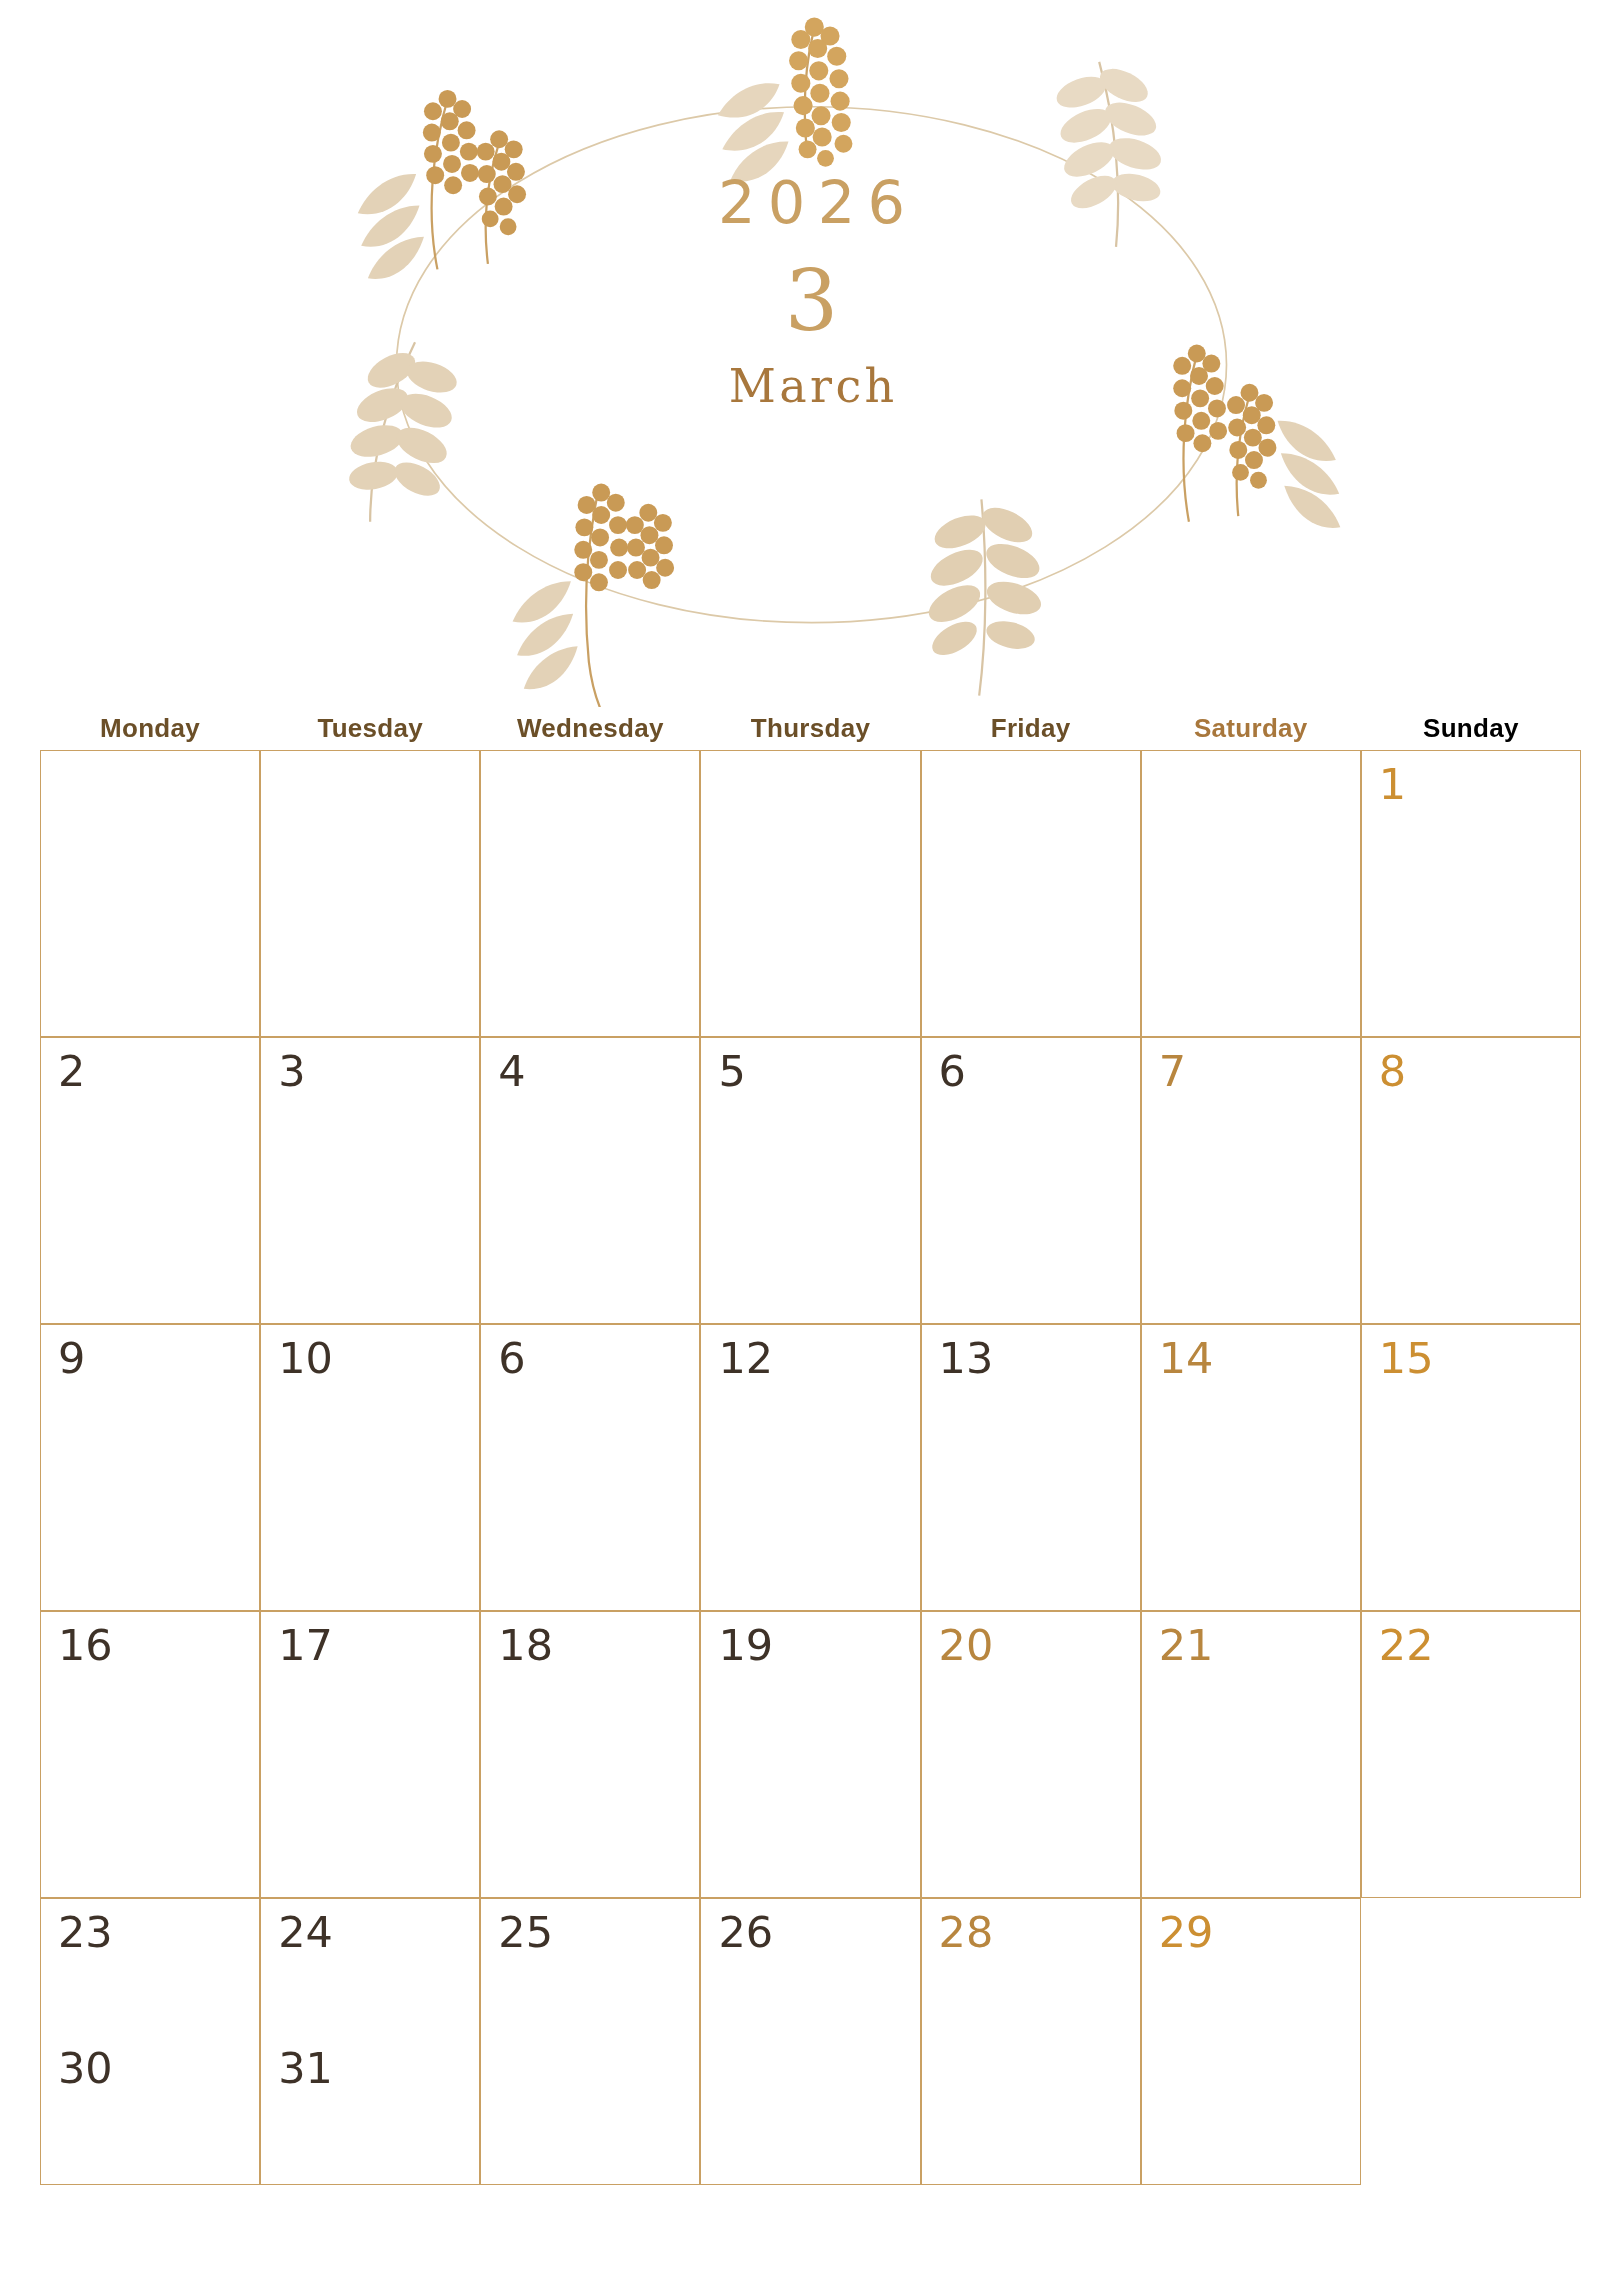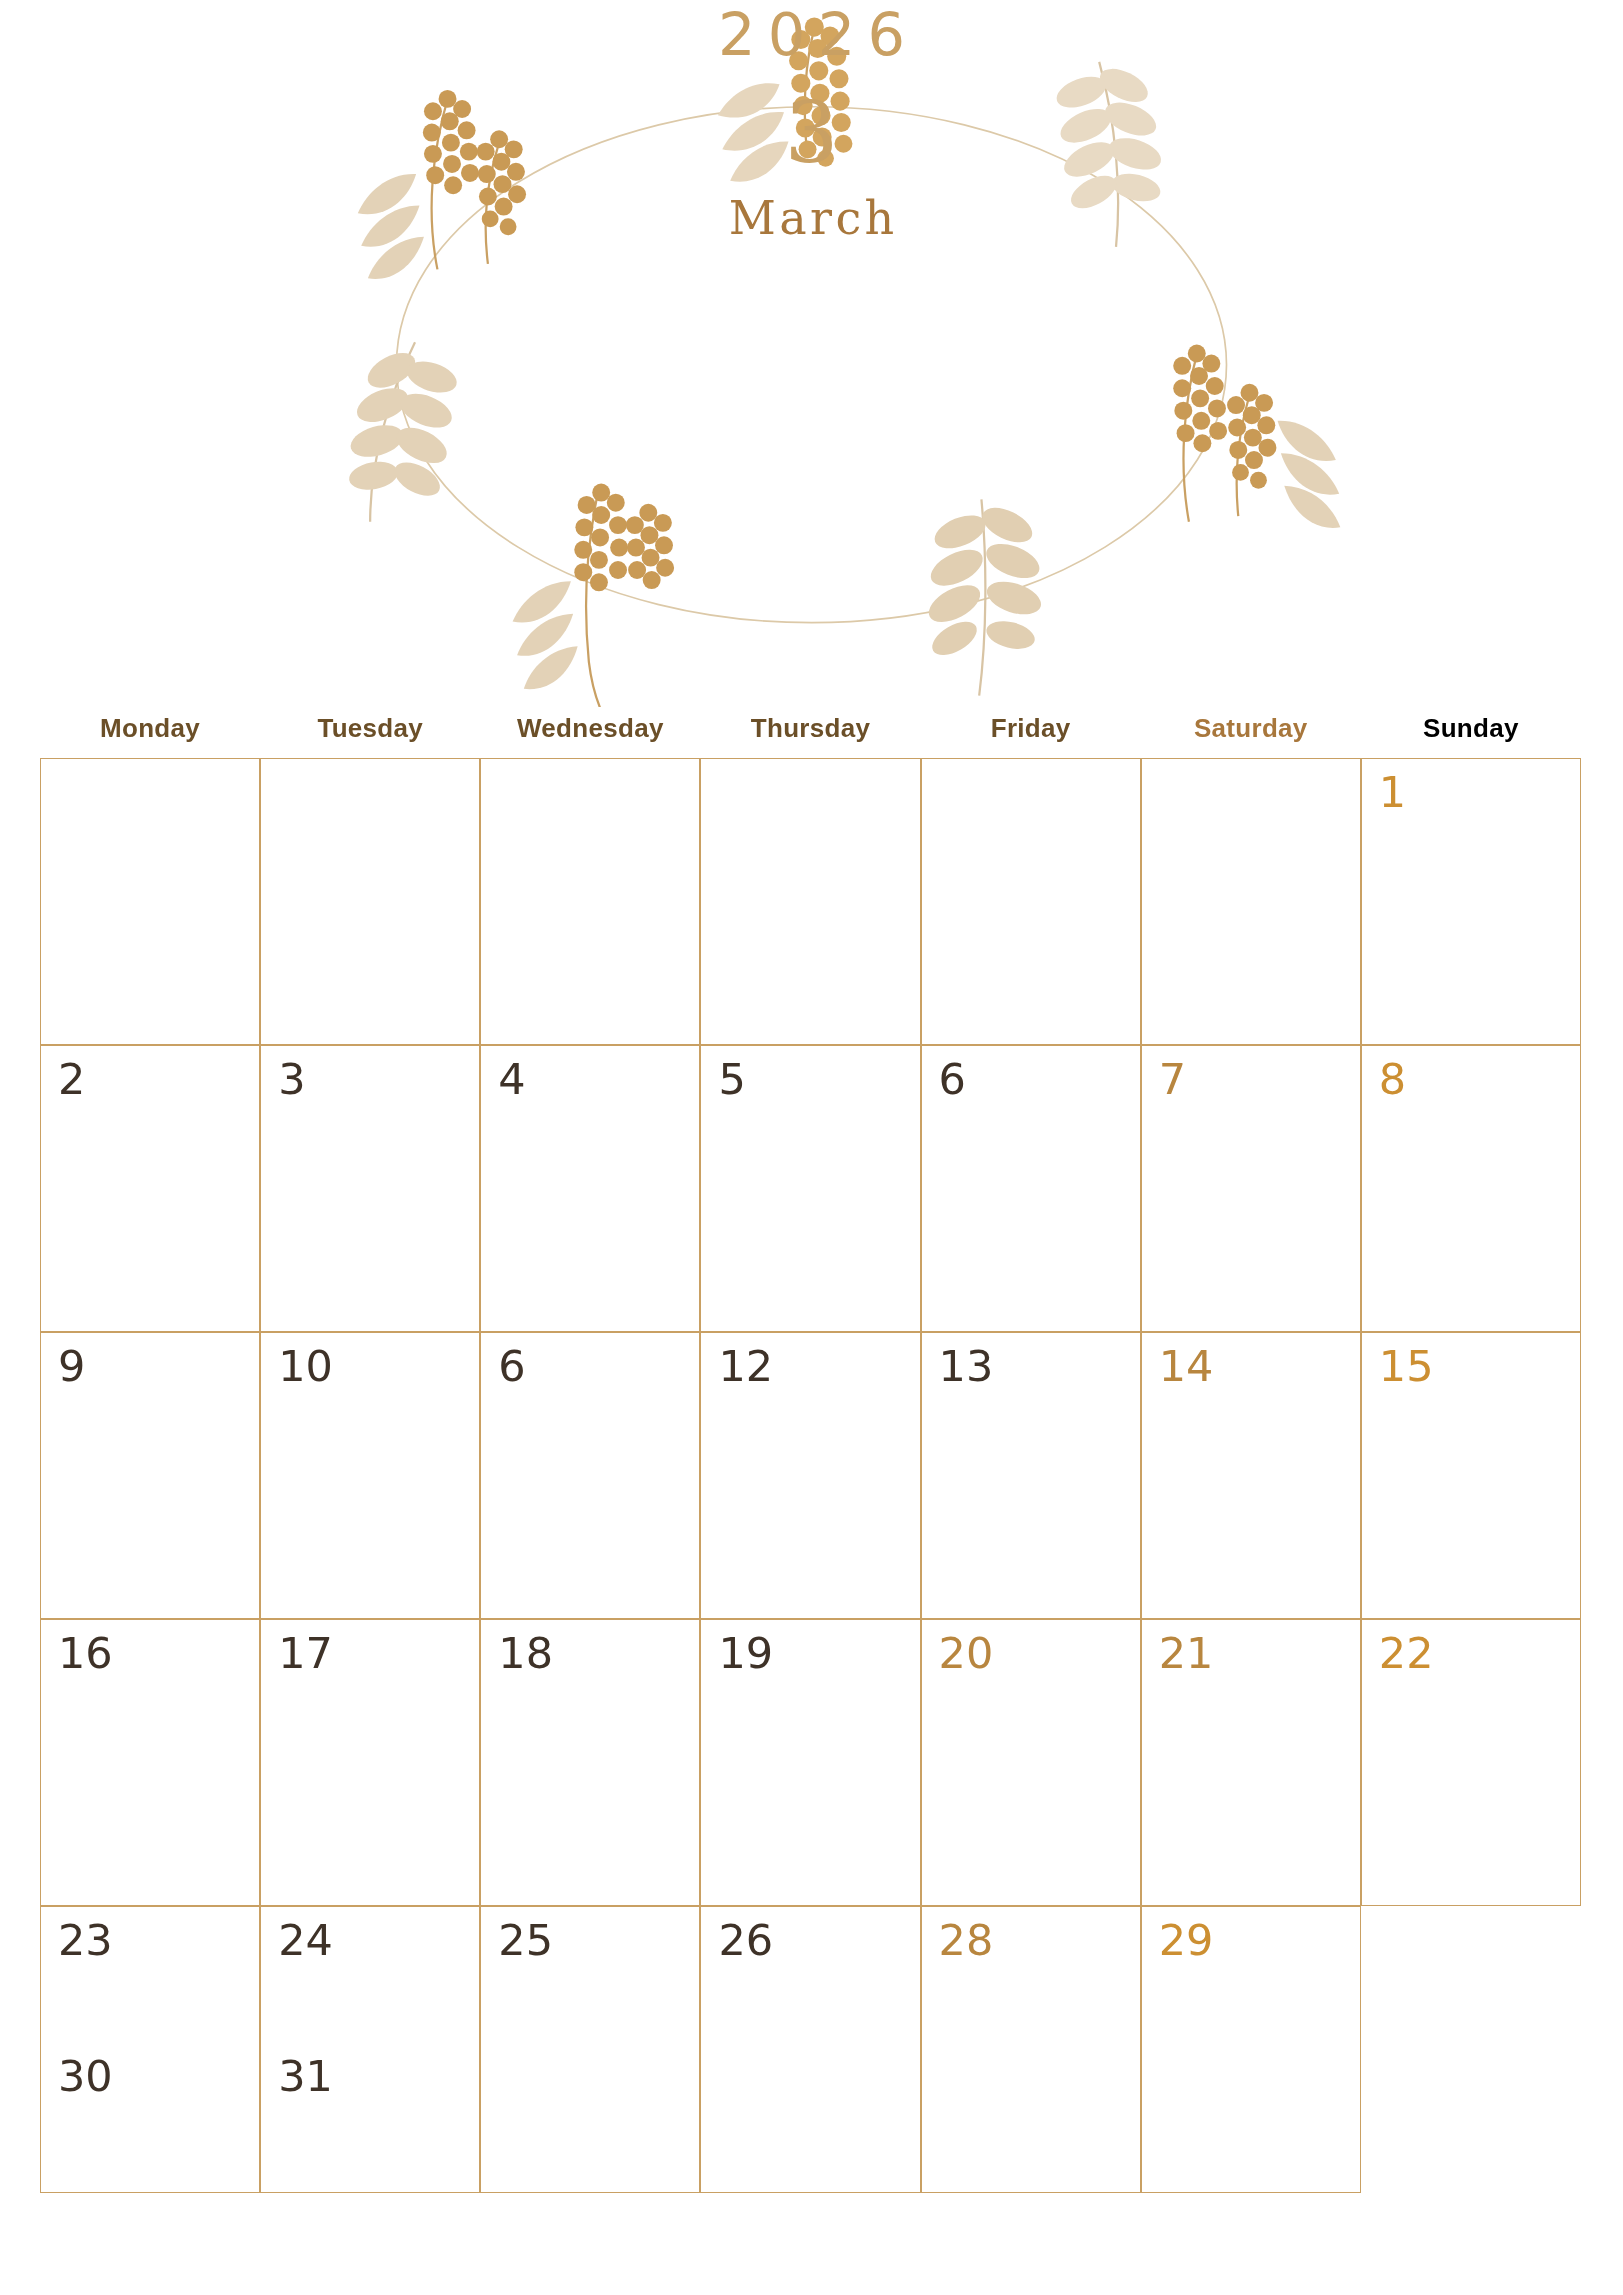--- a/index.html
+++ b/index.html
@@ -41,20 +41,21 @@
     top: 0;
     width: 1623px;
     height: 707px;
     display: flex;
     flex-direction: column;
     align-items: center;
     justify-content: flex-start;
     pointer-events: none;
   }
   .year {
+    margin-top: 168px;
     font-family: "DejaVu Sans", sans-serif;
     font-size: 59px;
     letter-spacing: 12.3px;
     text-indent: 12.3px;
     color: #c9a063;
     font-weight: 400;
   }
   .month-num {
     margin-top: 22.4px;
     font-family: "DejaVu Serif", serif;
@@ -76,21 +77,21 @@
   
   .calendar {
     position: absolute;
     left: 40px;
     top: 713px;
     width: 1541px;
   }
   .weekdays {
     display: grid;
     grid-template-columns: repeat(7, 1fr);
-    margin-bottom: 14px;
+    margin-bottom: 6px;
   }
   .weekday {
     text-align: center;
     font-family: "Liberation Sans", sans-serif;
     font-size: 26px;
     font-weight: bold;
     color: #6b4f28;
     letter-spacing: 0.3px;
   }
   .weekday.weekend-sat { color: #a8773c; }

